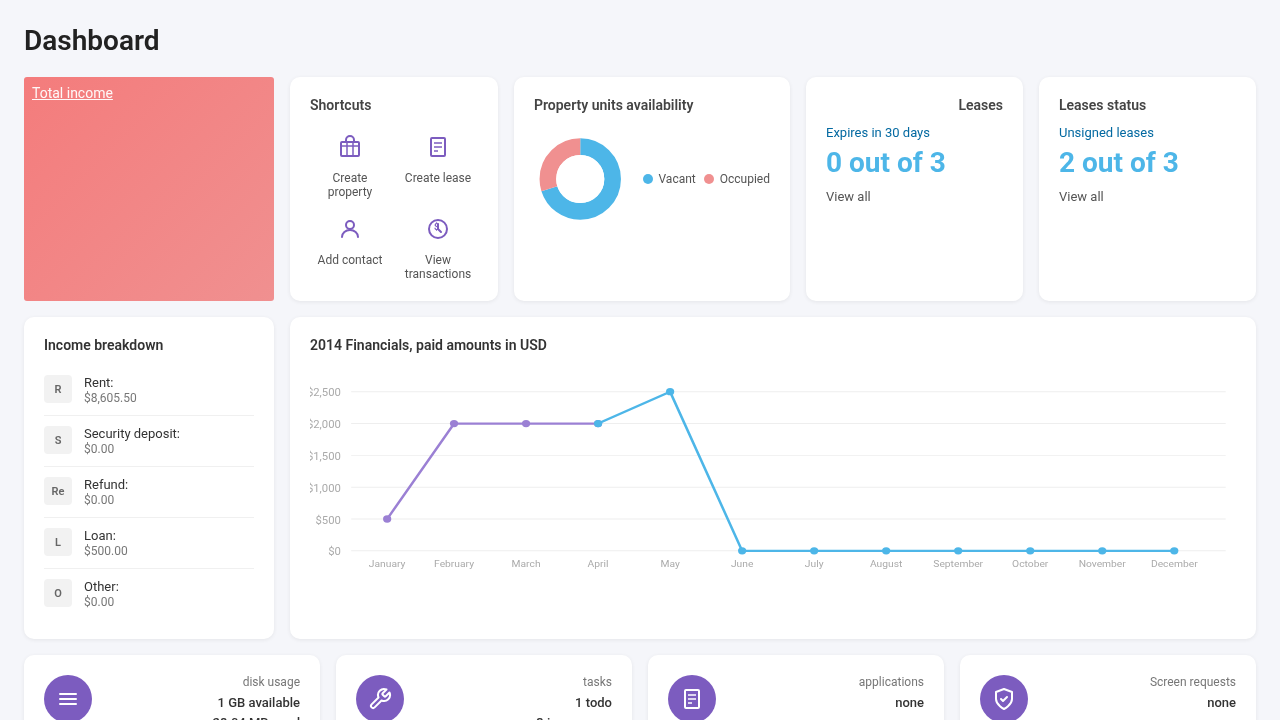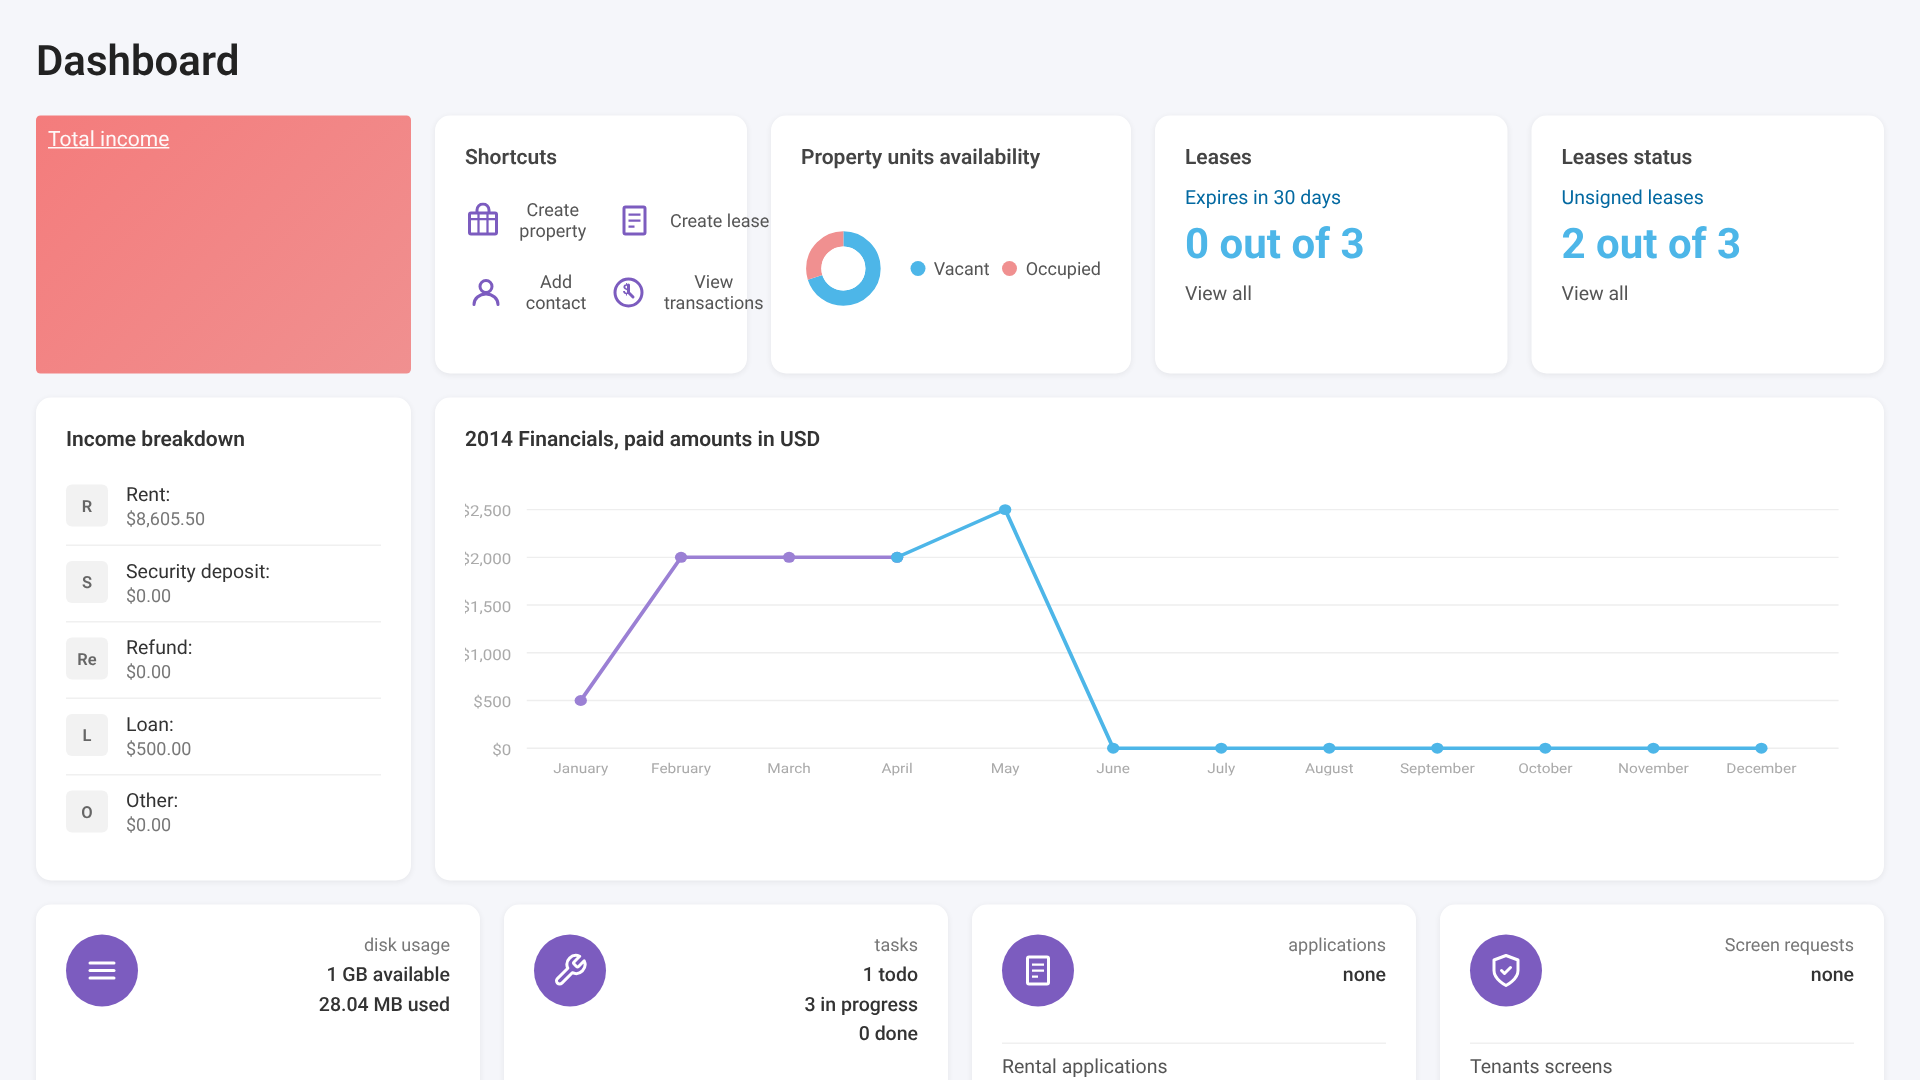--- a/index.html
+++ b/index.html
@@ -57,42 +57,42 @@
       margin-bottom: 16px;
       color: #444;
     }
     .shortcuts-grid {
       display: grid;
       grid-template-columns: 1fr 1fr;
       gap: 12px 8px;
     }
     .shortcut-item {
       display: flex;
-      flex-direction: row;
+      flex-direction: column;
       align-items: center;
       gap: 6px;
       cursor: pointer;
     }
     .shortcut-icon {
       width: 36px;
       height: 36px;
       display: flex;
       align-items: center;
       justify-content: center;
       font-size: 20px;
       color: #7c5cbf;
     }
     .shortcut-label {
       font-size: 12px;
       color: #555;
       text-align: center;
     }
     
     .availability-card {
-      width: 240px;
+      width: 276px;
       min-width: 220px;
     }
     .availability-card .card-title {
       font-size: 14px;
       font-weight: 600;
       margin-bottom: 16px;
       color: #444;
     }
     .donut-container {
       display: flex;
@@ -119,20 +119,21 @@
     
     .leases-card {
       flex: 1;
       min-width: 160px;
     }
     .leases-card .card-title {
       font-size: 14px;
       font-weight: 600;
       margin-bottom: 12px;
       color: #444;
+      text-align: right;
     }
     .leases-sublabel {
       font-size: 13px;
       color: #0369a1;
       margin-bottom: 6px;
     }
     .leases-count {
       font-size: 28px;
       font-weight: 700;
       color: #4db6e8;

